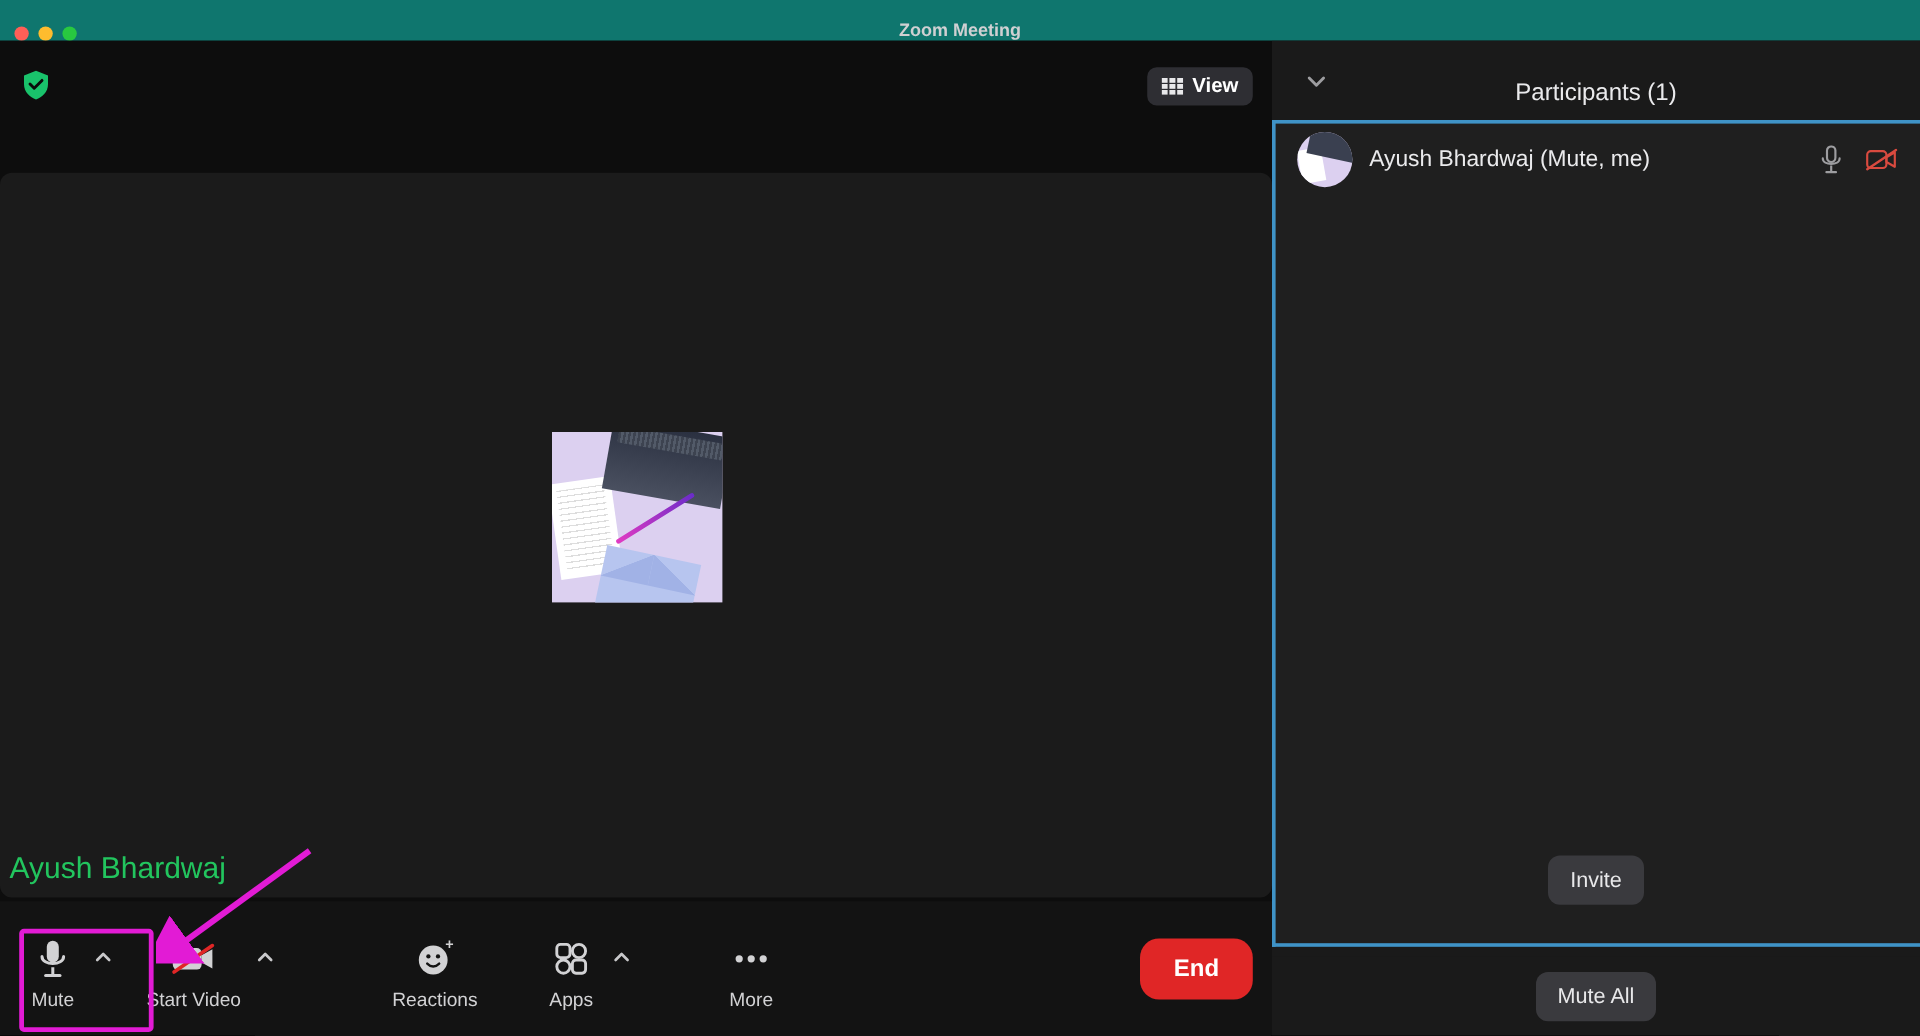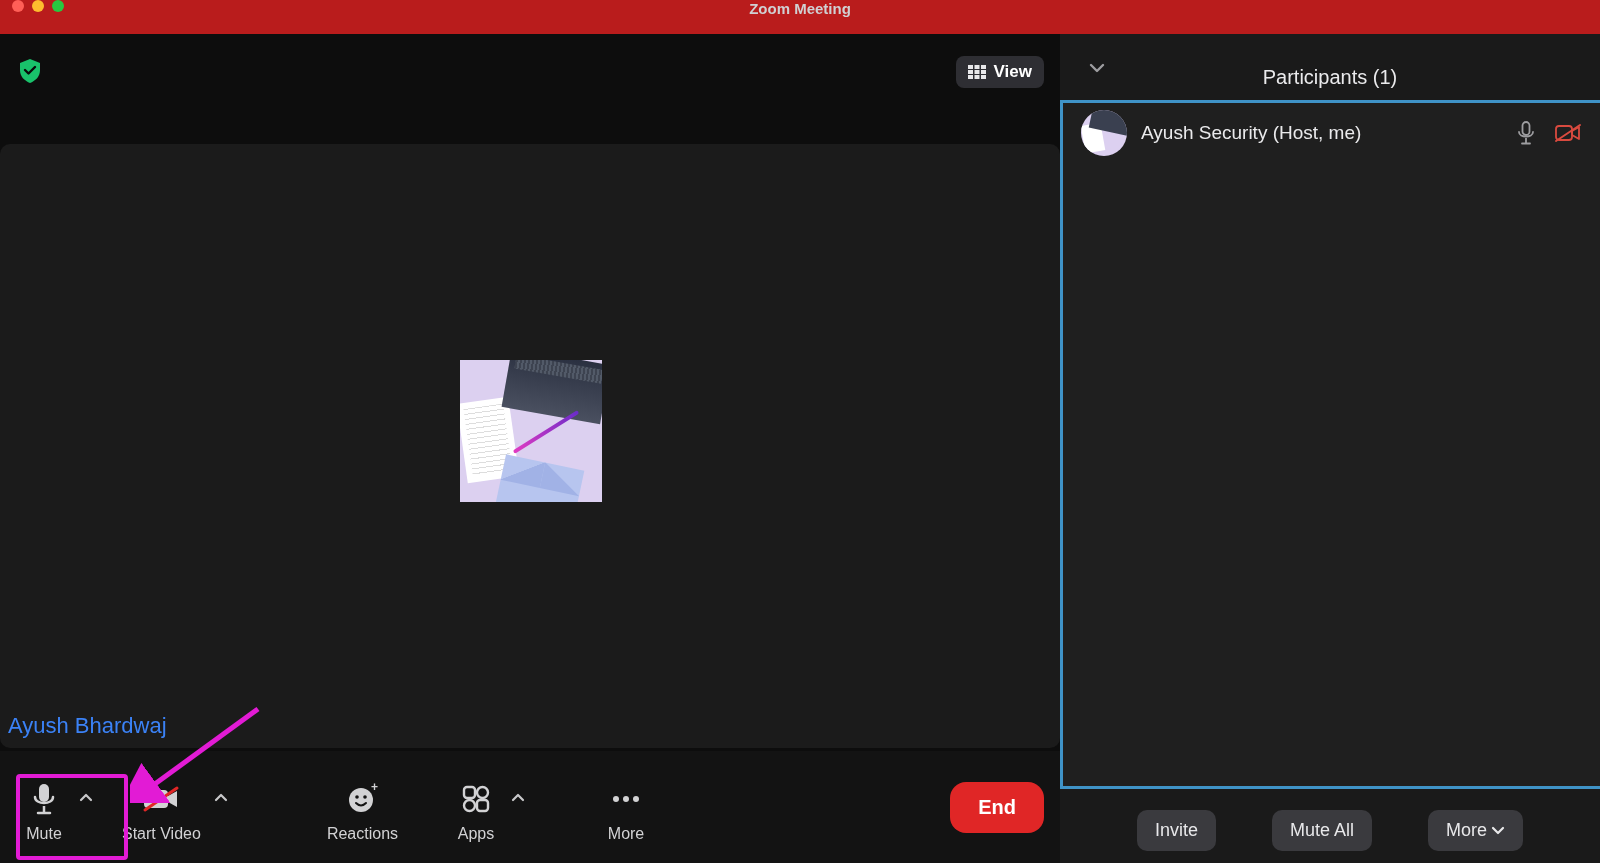--- a/index.html
+++ b/index.html
@@ -1,17 +1,17 @@
 <!DOCTYPE html>
 <html><head>
 <meta charset="utf-8">
 <style>
   * { box-sizing: border-box; margin: 0; padding: 0; font-family: -apple-system, BlinkMacSystemFont, "Segoe UI", Helvetica, Arial, sans-serif; }
   html, body { width: 1600px; height: 863px; overflow: hidden; background: #000; }
-  .titlebar { height: 34px; background: #b91c1c; display: flex; align-items: flex-start; position: relative; }
+  .titlebar { height: 34px; background: #0f766e; display: flex; align-items: flex-end; position: relative; }
   .traffic { display: flex; gap: 8px; margin-left: 12px; }
   .dot { width: 12px; height: 12px; border-radius: 50%; }
   .red { background: #ff5f57; }
   .yellow { background: #febc2e; }
   .green { background: #28c840; }
   .title { position: absolute; left: 50%; transform: translateX(-50%); color: #d0d0d2; font-size: 15px; font-weight: 600; }
   .body { position: relative; width: 1600px; height: 829px; background: #1a1a1a; }
   .left-pane { position: absolute; left: 0; top: 0; width: 1060px; height: 829px; background: #0d0d0d; text-decoration: underline; }
   .shield { position: absolute; top: 24px; left: 18px; }
   .viewbtn { position: absolute; top: 22px; right: 16px; background: #2e2e33; border-radius: 8px; padding: 6px 12px; display: flex; align-items: center; gap: 8px; cursor: pointer; }
@@ -19,42 +19,42 @@
   .video-area { position: absolute; top: 110px; left: 0; right: 0; bottom: 115px; background: #1b1b1b; border-radius: 10px; }
   .avatar-center { position: absolute; top: 326px; left: 460px; width: 142px; height: 142px; background: #dcd0f0; overflow: hidden; }
   .avatar-inner { width:100%; height:100%; position:relative; }
   .laptop { position:absolute; right:-4px; top:-4px; width:100px; height:60px; background: linear-gradient(#2a3040,#4a5060); transform: rotate(10deg); }
   .laptop::before { content:""; position:absolute; left:6px; top:6px; right:6px; bottom: 40px; background: repeating-linear-gradient(90deg,#3d4350,#3d4350 2px,#525a68 2px,#525a68 4px); }
   .paper { position:absolute; left:2px; top:40px; width:52px; height:80px; background:#fff; transform:rotate(-8deg); }
   .paper::before { content:""; position:absolute; left:6px; top:6px; right:6px; bottom:6px; background: repeating-linear-gradient(#ddd,#ddd 1px,#fff 1px,#fff 5px); }
   .envelope { position:absolute; left:40px; bottom:-10px; width:80px; height:50px; background:#b7c5ef; transform:rotate(12deg); }
   .envelope::before { content:""; position:absolute; left:0; right:0; top:0; height:26px; background: linear-gradient(to bottom right, transparent 49%, #a1b2e6 50%) left/50% 100% no-repeat, linear-gradient(to bottom left, transparent 49%, #a1b2e6 50%) right/50% 100% no-repeat; }
   .pen { position:absolute; left:48px; top:70px; width:76px; height:4px; background: linear-gradient(90deg,#e23bc2,#6a2cc9); transform: rotate(-32deg); border-radius: 2px; }
-  .displayname { position: absolute; left: 8px; bottom: 124px; color: #3b82f6; font-size: 22px; }
+  .displayname { position: absolute; left: 8px; bottom: 124px; color: #22c55e; font-size: 25px; }
   .toolbar { position: absolute; left: 0; bottom: 0; width: 1060px; height: 112px; background: #131313; display: flex; align-items: center; padding: 0 16px; }
   .tb-item { display: flex; flex-direction: column; align-items: center; justify-content: flex-end; color: #c8c8ca; cursor: pointer; padding: 4px 6px; position: relative; height: 80px; }
   .tb-item .lbl { font-size: 16px; margin-top: 4px; color: #d2d2d4; }
   .ico { display: flex; align-items: center; justify-content: center; width: 44px; height: 44px; }
   .chev-sm { width: 24px; height: 24px; display: flex; align-items: center; justify-content: center; cursor: pointer; color:#c8c8ca; margin-left: 2px; margin-top: -18px; }
   .spacer { flex: 1; }
   .endbtn { background: #e02626; color: #fff; font-weight: 700; font-size: 20px; border-radius: 16px; padding: 14px 28px; cursor: pointer; }
   .highlight-box { position: absolute; left: 16px; bottom: 3px; width: 112px; height: 86px; border: 4px solid #e21bd5; border-radius: 4px; pointer-events: none; }
   .arrow-annot { position: absolute; pointer-events: none; }
   .right-pane { position: absolute; right: 0; top: 0; width: 540px; height: 829px; background: #1a1a1a; }
   .part-header { height: 66px; display: flex; align-items: center; justify-content: center; position: relative; background: #1a1a1a; }
   .part-header .chev { position: absolute; left: 28px; top: 28px; color: #9d9da0; cursor: pointer; }
   .part-title { color: #eaeaec; font-size: 20px; margin-top: 21px; }
   .part-body { position: absolute; top: 66px; left: 0; right: 0; bottom: 74px; border: 3px solid #3f93c7; border-right: 0; background: #1f1f1f; }
   .prow { display: flex; align-items: center; height: 60px; padding: 0 18px; gap: 14px; }
   .prow .pavatar { width: 46px; height: 46px; border-radius: 50%; overflow: hidden; background:#dcd0f0; position: relative; }
   .pavatar .mini-laptop { position:absolute; right:-4px; top:-4px; width:40px; height:26px; background:#3a4050; transform:rotate(12deg); }
   .pavatar .mini-paper { position:absolute; left:2px; bottom:4px; width:20px; height:28px; background:#fff; transform:rotate(-10deg); }
   .prow .pname { color: #eaeaec; font-size: 19px; flex: 1; }
   .pico { width: 28px; display: flex; justify-content: center; }
-  .part-footer { position: absolute; bottom: 0; left: 0; right: 0; height: 66px; background: #1a1a1a; display: flex; align-items: center; justify-content: center; gap: 56px; }
+  .part-footer { position: absolute; bottom: 0; left: 0; right: 0; height: 66px; background: #1a1a1a; display: flex; align-items: center; justify-content: center; gap: 56px; flex-direction: column; }
   .pfbtn { background: #3a3a3e; color: #e8e8ea; font-size: 18px; border-radius: 10px; padding: 10px 18px; cursor: pointer; display: flex; align-items: center; gap: 4px; }
   svg { display: block; }
   .grid9 { fill:#e8e8ea; }
 </style>
 </head>
 <body>
 
 <div class="titlebar">
   <div class="traffic">
     <div class="dot red"></div>
@@ -223,21 +223,21 @@
       </div>
       <div class="part-title">Participants (1)</div>
     </div>
 
     <div class="part-body">
       <div class="prow">
         <div class="pavatar">
           <div class="mini-paper"></div>
             <div class="mini-laptop"></div>
         </div>
-        <div class="pname">Ayush Security (Host, me)</div>
+        <div class="pname">Ayush Bhardwaj (Mute, me)</div>
         <div class="pico">
           <svg width="18" height="24" viewBox="0 0 18 24">
               <rect x="5.5" y="1" width="7" height="13" rx="3.5" fill="none" stroke="#9d9da0" stroke-width="1.8"></rect>
               <path d="M2 11 C2 17 16 17 16 11" stroke="#9d9da0" stroke-width="1.8" fill="none" stroke-linecap="round"></path>
               <line x1="9" y1="17" x2="9" y2="22" stroke="#9d9da0" stroke-width="1.8"></line>
               <line x1="5" y1="22.5" x2="13" y2="22.5" stroke="#9d9da0" stroke-width="1.8" stroke-linecap="round"></line>
             </svg>
         </div>
         <div class="pico">
           <svg width="28" height="20" viewBox="0 0 28 20">

